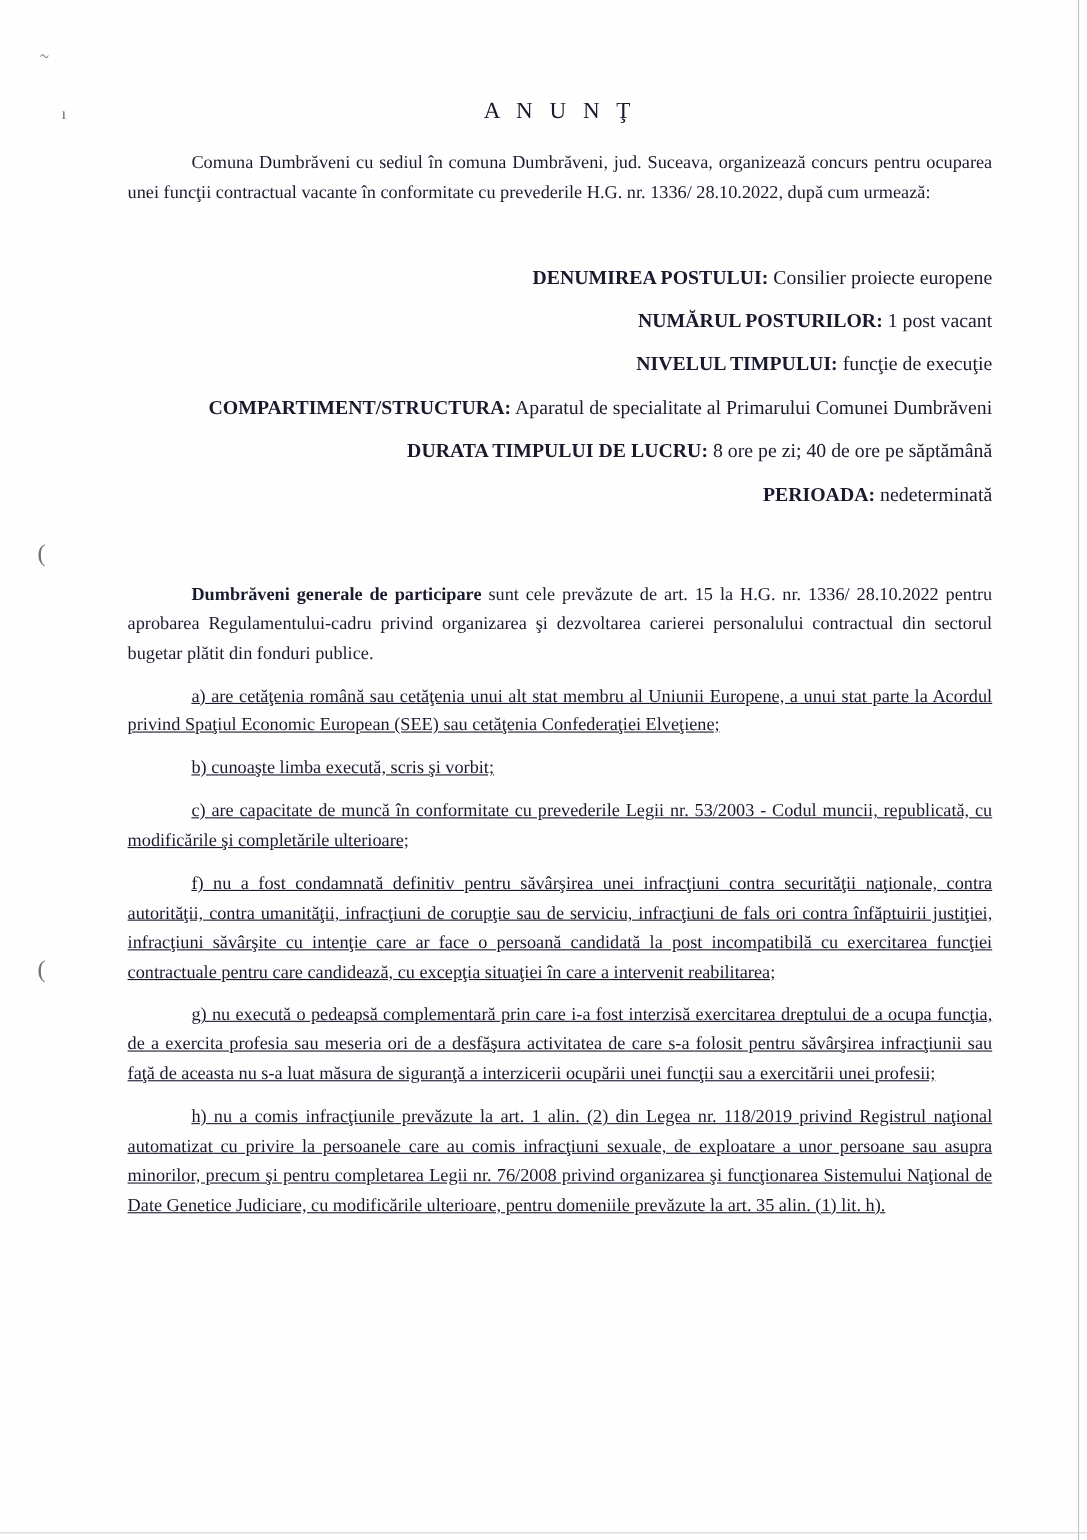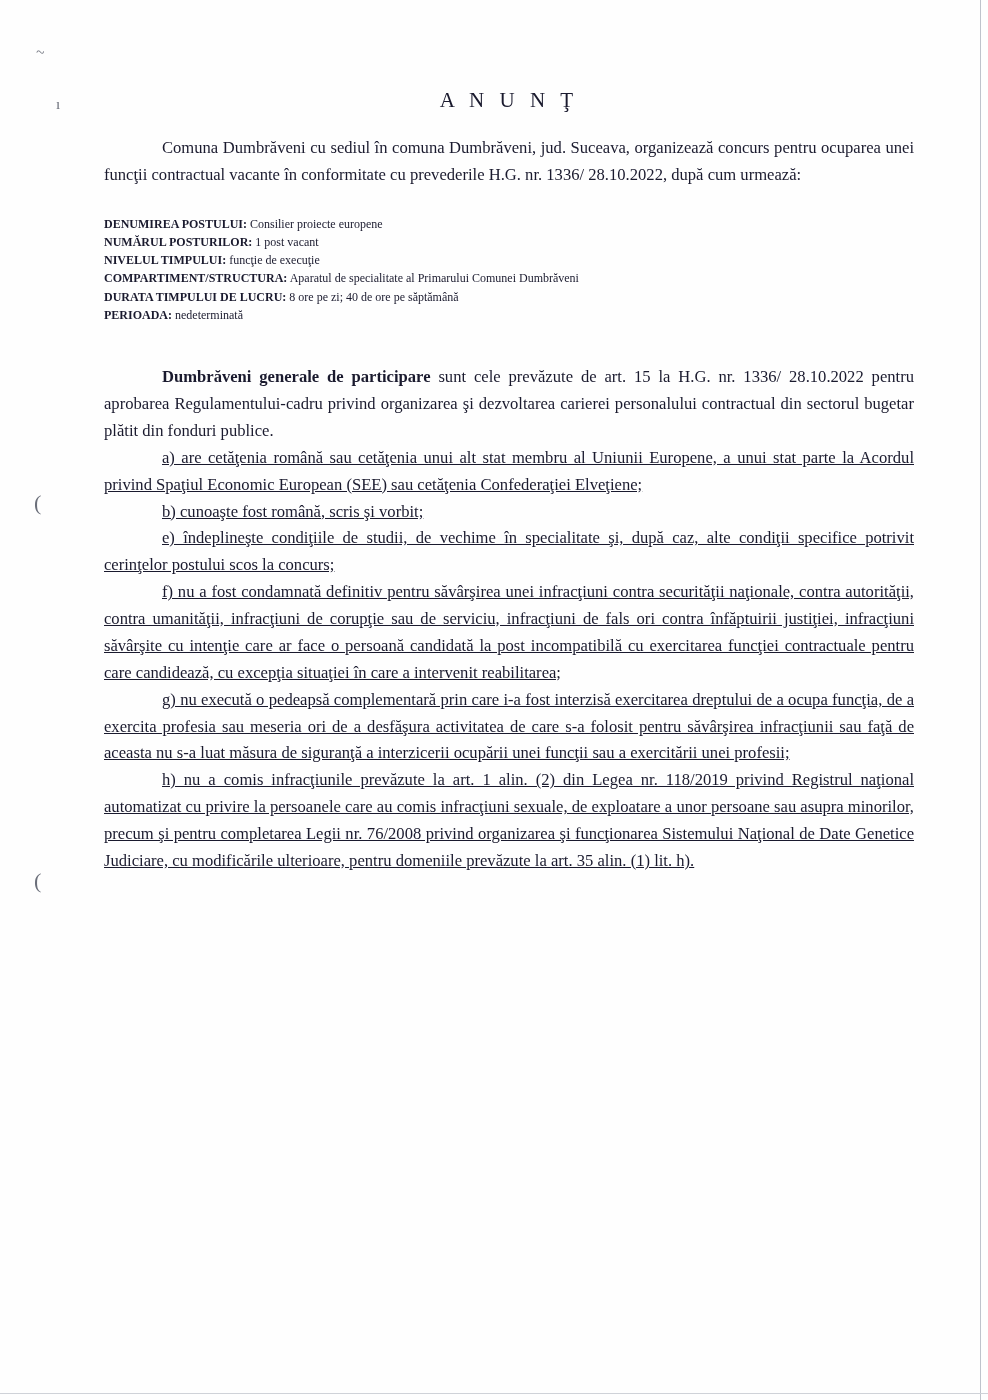--- a/index.html
+++ b/index.html
@@ -44,39 +44,39 @@
   }
   .doc-title {
     text-align: center;
     font-family: "Liberation Serif", serif;
     font-size: 21px;
     font-weight: 400;
     letter-spacing: 5px;
     margin: 0 0 22px 0;
   }
   p {
-    margin: 0;
+    margin: 12px;
     font-size: 16.6px;
     line-height: 1.62;
     text-align: justify;
     text-justify: inter-word;
   }
   .indent {
     text-indent: 58px;
   }
   .hang {
     text-indent: 58px;
     text-decoration: underline;
   }
   .spacer-md { height: 26px; }
   .spacer-lg { height: 40px; }
   .field-block p {
-    text-align: left;
+    text-align: right;
     line-height: 1.52;
-    font-size: 12px;
+    font-size: 18px;
   }
   .field-label {
     font-weight: 700;
     font-family: "Liberation Serif", serif;
   }
   .strong-lead {
     font-weight: 700;
   }
   
   .artifact {
@@ -138,20 +138,20 @@
     </div>
 
     <div class="spacer-lg"></div>
 
     <p class="indent">
       <span class="strong-lead">Dumbrăveni generale de participare</span><span> sunt cele prevăzute de art. 15 la H.G. nr. 1336/ 28.10.2022 pentru aprobarea Regulamentului-cadru privind organizarea şi dezvoltarea carierei personalului contractual din sectorul bugetar plătit din fonduri publice.</span>
     </p>
 
 
     <p class="hang">a) are cetăţenia română sau cetăţenia unui alt stat membru al Uniunii Europene, a unui stat parte la Acordul privind Spaţiul Economic European (SEE) sau cetăţenia Confederaţiei Elveţiene;</p>
-    <p class="hang">b) cunoaşte fost română, scris şi vorbit;</p>
-    <p class="hang">e) îndeplineşte condiţiile de studii, de vechime în specialitate şi, după caz, alte condiţii specifice potrivit cerinţelor postului scos la concurs;</p>
+    <p class="hang">b) cunoaşte limba execută, scris şi vorbit;</p>
+    <p class="hang">c) are capacitate de muncă în conformitate cu prevederile Legii nr. 53/2003 - Codul muncii, republicată, cu modificările şi completările ulterioare;</p>
     <p class="hang">f) nu a fost condamnată definitiv pentru săvârşirea unei infracţiuni contra securităţii naţionale, contra autorităţii, contra umanităţii, infracţiuni de corupţie sau de serviciu, infracţiuni de fals ori contra înfăptuirii justiţiei, infracţiuni săvârşite cu intenţie care ar face o persoană candidată la post incompatibilă cu exercitarea funcţiei contractuale pentru care candidează, cu excepţia situaţiei în care a intervenit reabilitarea;</p>
     <p class="hang">g) nu execută o pedeapsă complementară prin care i-a fost interzisă exercitarea dreptului de a ocupa funcţia, de a exercita profesia sau meseria ori de a desfăşura activitatea de care s-a folosit pentru săvârşirea infracţiunii sau faţă de aceasta nu s-a luat măsura de siguranţă a interzicerii ocupării unei funcţii sau a exercitării unei profesii;</p>
     <p class="hang">h) nu a comis infracţiunile prevăzute la art. 1 alin. (2) din Legea nr. 118/2019 privind Registrul naţional automatizat cu privire la persoanele care au comis infracţiuni sexuale, de exploatare a unor persoane sau asupra minorilor, precum şi pentru completarea Legii nr. 76/2008 privind organizarea şi funcţionarea Sistemului Naţional de Date Genetice Judiciare, cu modificările ulterioare, pentru domeniile prevăzute la art. 35 alin. (1) lit. h).</p>
 
   </div>
 </div>
 
 </body></html>

